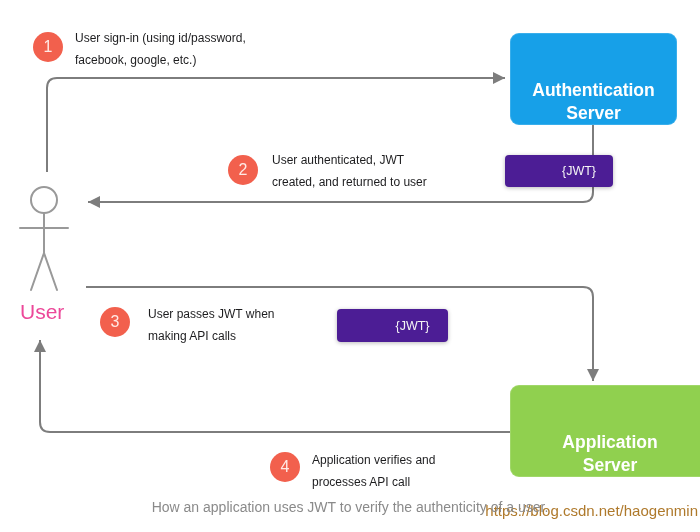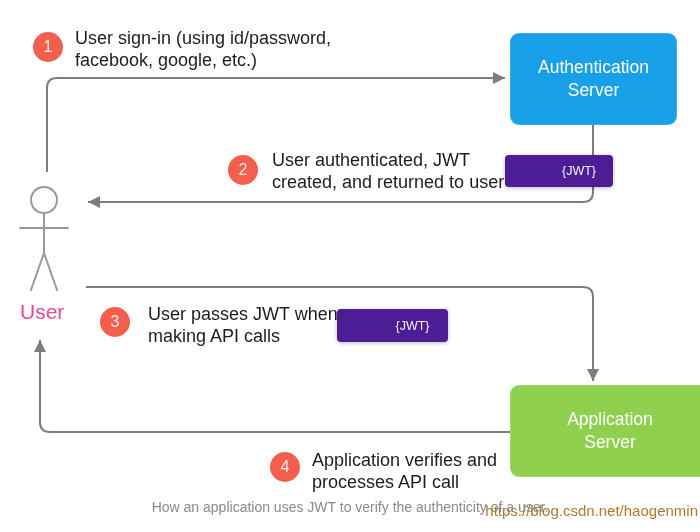--- a/index.html
+++ b/index.html
@@ -14,28 +14,29 @@
   #arrows-layer {
     position: absolute;
     left: 0; top: 0;
     width: 700px; height: 532px;
     pointer-events: none;
   }
   .server-node {
     position: absolute;
     border-radius: 9px;
     display: flex;
-    align-items: center;
+    align-items: flex-end;
     justify-content: center;
     text-align: center;
     color: #ffffff;
     font-size: 17.5px;
     line-height: 1.32;
     white-space: pre-line;
     box-shadow: 0 0 0 1px rgba(255,255,255,0.15) inset;
+    font-weight: bold;
   }
   #auth-server {
     left: 510px; top: 33px;
     width: 167px; height: 92px;
     background: #17a0e8;
   }
   #app-server {
     left: 510px; top: 385px;
     width: 200px; height: 92px;
     background: #90d04f;
@@ -51,21 +52,21 @@
     justify-content: center;
     font-size: 16px;
   }
   #step-circle-1 { left: 33px;  top: 32px;  }
   #step-circle-2 { left: 228px; top: 155px; }
   #step-circle-3 { left: 100px; top: 307px; }
   #step-circle-4 { left: 270px; top: 452px; }
   .step-text {
     position: absolute;
     color: #1d1d1f;
-    font-size: 18px;
+    font-size: 12px;
     line-height: 22px;
     white-space: nowrap;
   }
   #step-text-1 { left: 75px;  top: 27px;  }
   #step-text-2 { left: 272px; top: 149px; }
   #step-text-3 { left: 148px; top: 303px; }
   #step-text-4 { left: 312px; top: 449px; }
   .jwt-badge {
     position: absolute;
     background: #4c1d95;

